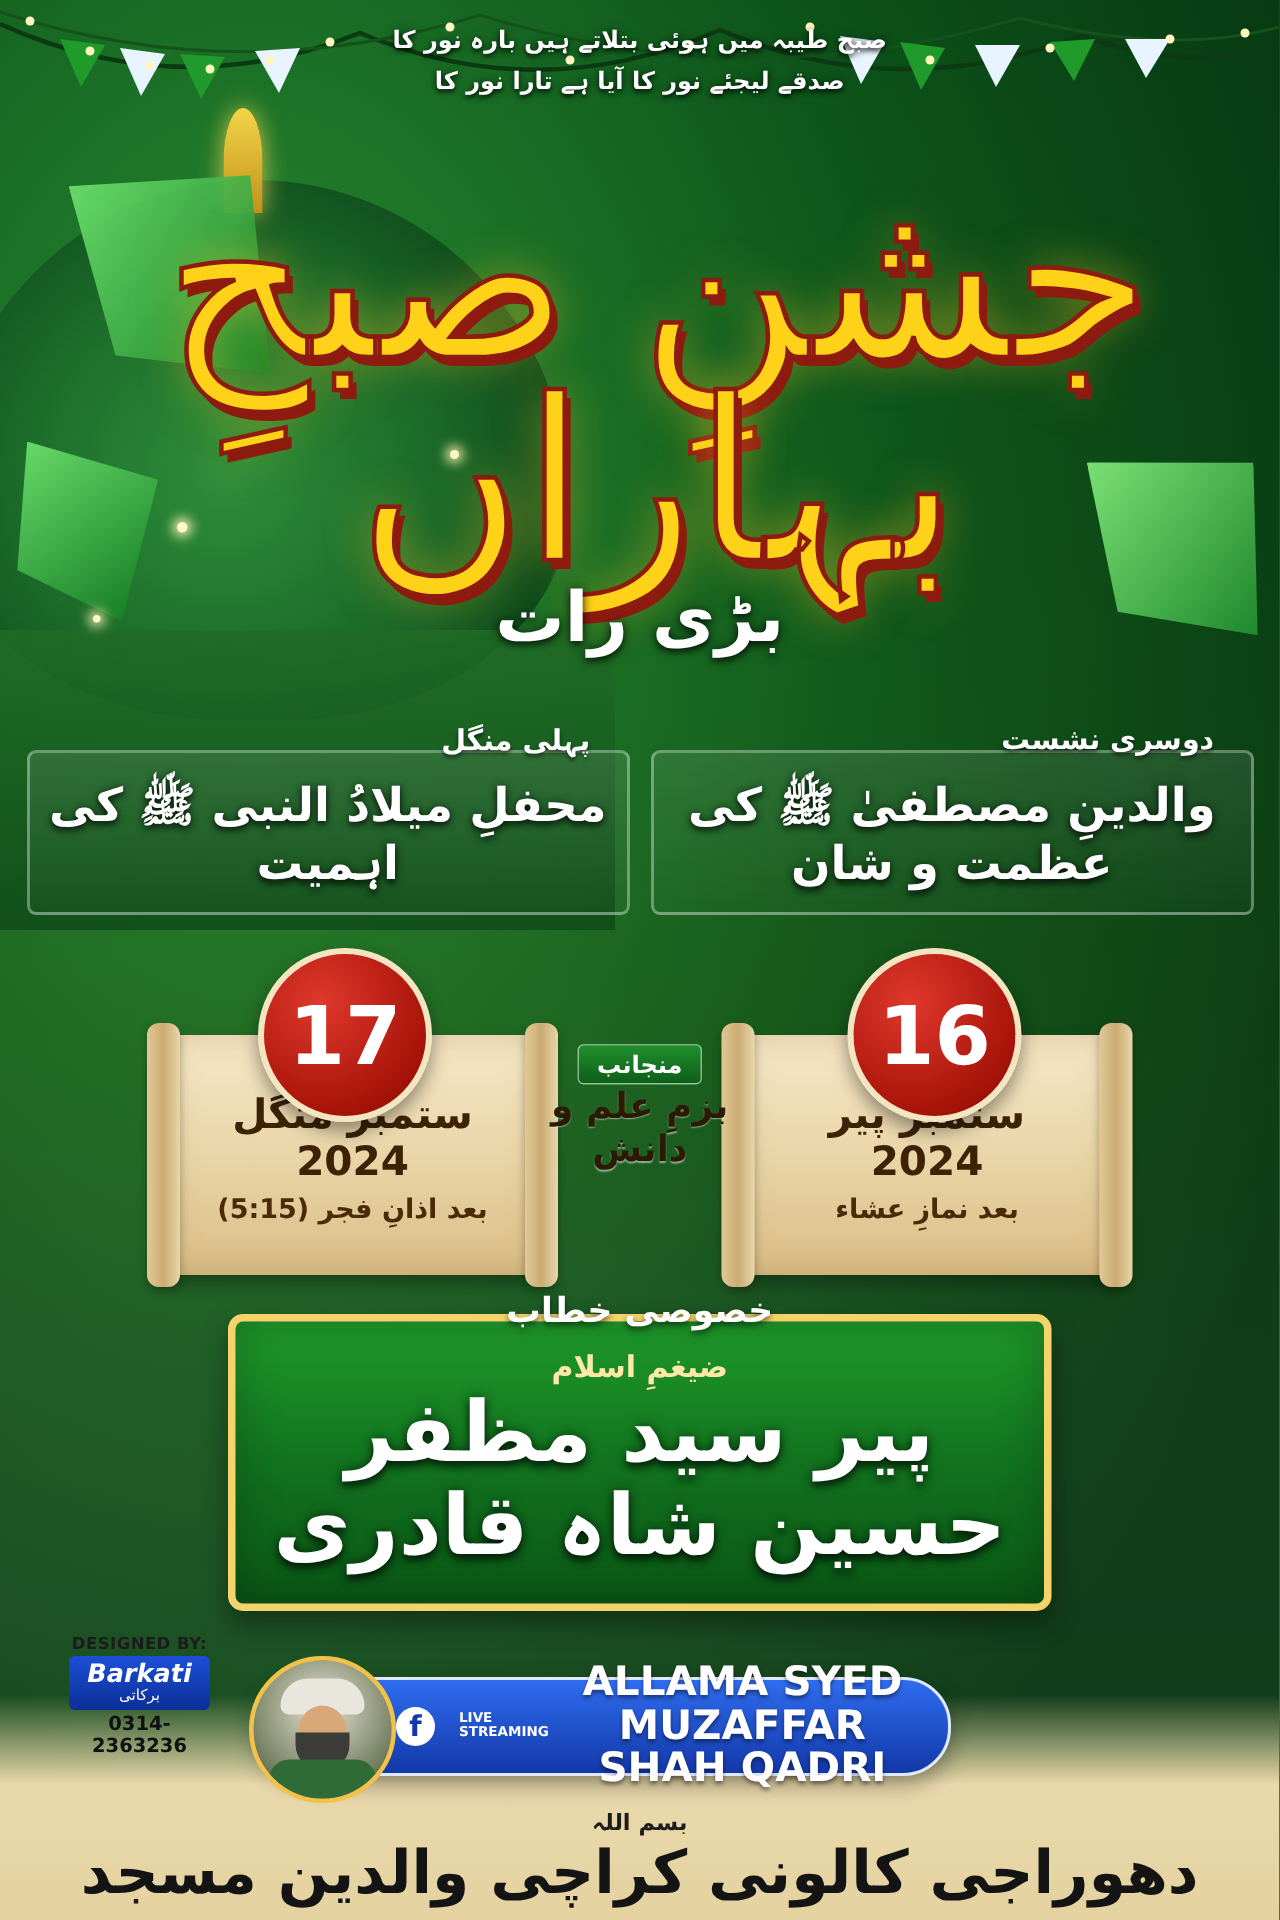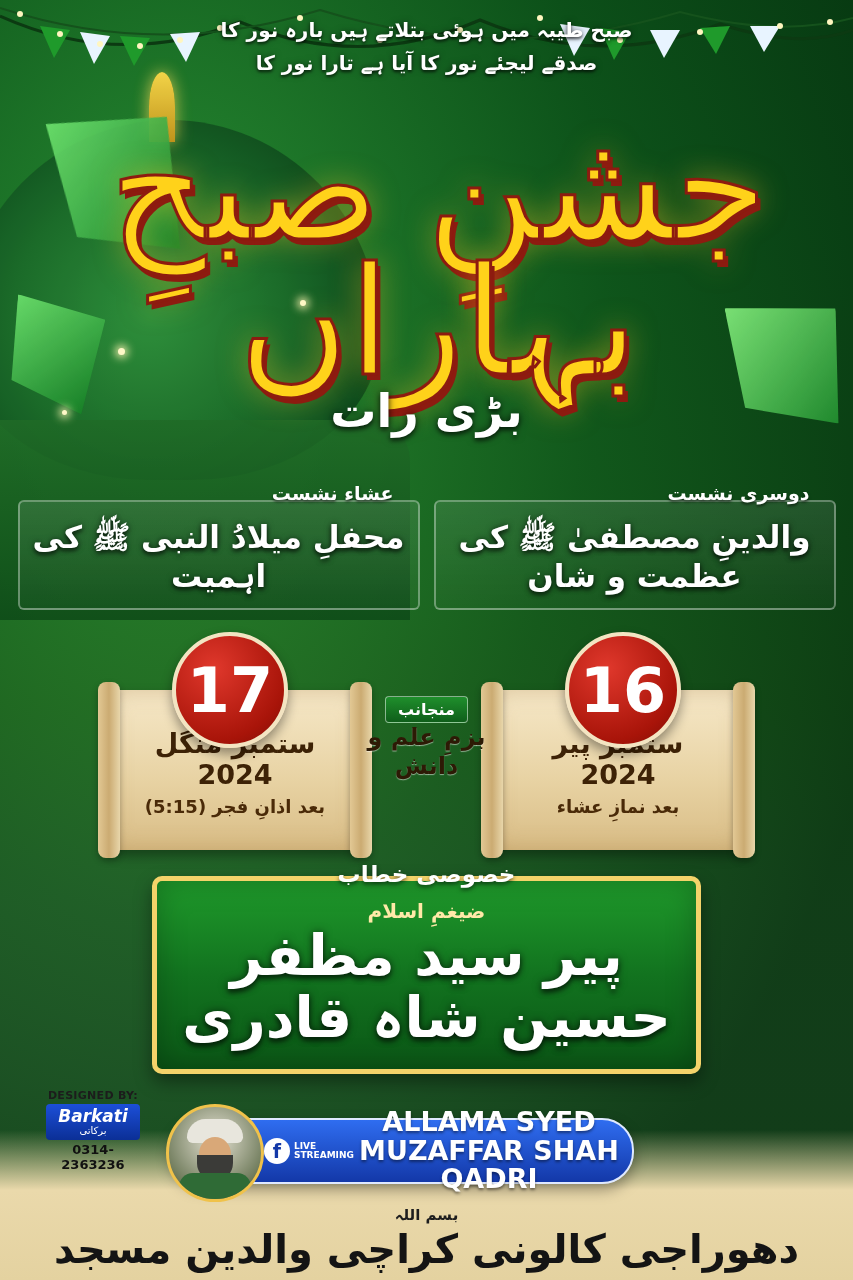--- a/index.html
+++ b/index.html
@@ -46,21 +46,21 @@
   .flag.f3{right:10px;top:300px;width:110px;height:130px;transform:rotate(-8deg);
     background:linear-gradient(135deg,#86f07f,#1d8c2c);}
   .glow-particle{position:absolute;border-radius:50%;background:#fff8c8;box-shadow:0 0 8px 3px rgba(255,245,180,.9);}
   
   .bunting{position:absolute;top:0;left:0;right:0;height:110px;}
   .bunting svg{display:block;width:100%;height:110px;}
   
   .couplet{
     position:absolute;top:14px;left:0;right:0;text-align:center;
     color:#fff;direction:rtl;line-height:1.55;
-    font-size:20px;font-weight:bold;
+    font-size:16px;font-weight:bold;
     text-shadow:0 0 6px rgba(0,0,0,.55),0 2px 3px rgba(0,0,0,.6);
   }
   .couplet div{padding:1px 0;}
   
   .title-wrap{
     position:absolute;top:120px;left:0;right:0;text-align:center;direction:rtl;
   }
   .title-main{
     font-size:150px;font-weight:normal;line-height:.9;
     color:#ffd21a;
@@ -119,21 +119,21 @@
   .scroll .inner{
     position:absolute;inset:12px 18px;direction:rtl;text-align:center;
     color:#4a2a08;font-weight:bold;
   }
   .scroll .line-main{font-size:27px;line-height:1.15;margin-top:26px;color:#3d2206;}
   .scroll .line-sub{font-size:18px;margin-top:6px;color:#4a2a08;}
   .badge{
     position:absolute;top:-8px;width:108px;height:108px;border-radius:50%;
     background:radial-gradient(circle at 35% 30%,#e0382c,#a81409 70%,#7d0d05 100%);
     border:4px solid #f3e4c2;
-    color:#fff;font-size:62px;font-weight:bold;
+    color:#fff;font-size:54px;font-weight:bold;
     display:flex;align-items:center;justify-content:center;
     box-shadow:0 6px 12px rgba(0,0,0,.4);
     z-index:3;
   }
   .badge.right{right:172px;}
   .badge.left{left:172px;}
   .mid-tag{
     position:absolute;left:50%;top:56px;transform:translateX(-50%);
     width:120px;text-align:center;direction:rtl;
   }
@@ -189,21 +189,21 @@
     border:3px solid #f0c24a;overflow:hidden;
   }
   .avatar .turban{position:absolute;left:18px;top:12px;width:56px;height:24px;background:#e8e6dd;border-radius:26px 26px 8px 8px;}
   .avatar .face{position:absolute;left:30px;top:30px;width:32px;height:34px;background:#d9a878;border-radius:50%;}
   .avatar .beard{position:absolute;left:28px;top:48px;width:36px;height:26px;background:#3b3b38;border-radius:0 0 18px 18px;}
   .avatar .body{position:absolute;left:10px;top:66px;width:72px;height:34px;background:#2f6b36;border-radius:14px 14px 0 0;}
   .fb{
     width:26px;height:26px;border-radius:50%;background:#fff;color:#1338a8;
     font-weight:bold;font-size:19px;line-height:26px;text-align:center;margin-left:92px;flex:none;
   }
-  .live-text{font-size:9px;font-weight:bold;color:#fff;line-height:1.05;margin-left:4px;text-align:left;}
+  .live-text{font-size:9px;font-weight:bold;color:#fff;line-height:1.05;margin-left:16px;text-align:left;}
   .live-name{
     flex:1;text-align:center;color:#fff;font-weight:bold;font-size:27px;line-height:1.05;
     text-shadow:0 2px 3px rgba(0,0,0,.45);padding-right:8px;
   }
   
   .venue{
     position:absolute;left:0;right:0;bottom:8px;text-align:center;direction:rtl;
   }
   .venue .logo{
     font-size:15px;color:#1d1d1d;font-weight:bold;margin-bottom:2px;
@@ -271,21 +271,21 @@
     <div>صدقے لیجئے نور کا آیا ہے تارا نور کا</div>
   </div>
 
   <div class="title-wrap">
     <div class="title-main">جشنِ صبحِ بہاراں</div>
     <div class="title-sub">بڑی رات</div>
   </div>
 
   <div class="sessions">
     <div class="session">
-      <div class="tag">عشاء نشست</div>
+      <div class="tag">پہلی منگل</div>
       <div class="txt">محفلِ میلادُ النبی ﷺ کی اہمیت</div>
     </div>
     <div class="session">
       <div class="tag">دوسری نشست</div>
       <div class="txt">والدینِ مصطفیٰ ﷺ کی عظمت و شان</div>
     </div>
   </div>
 
   <div class="dates">
     <div class="scroll right">

